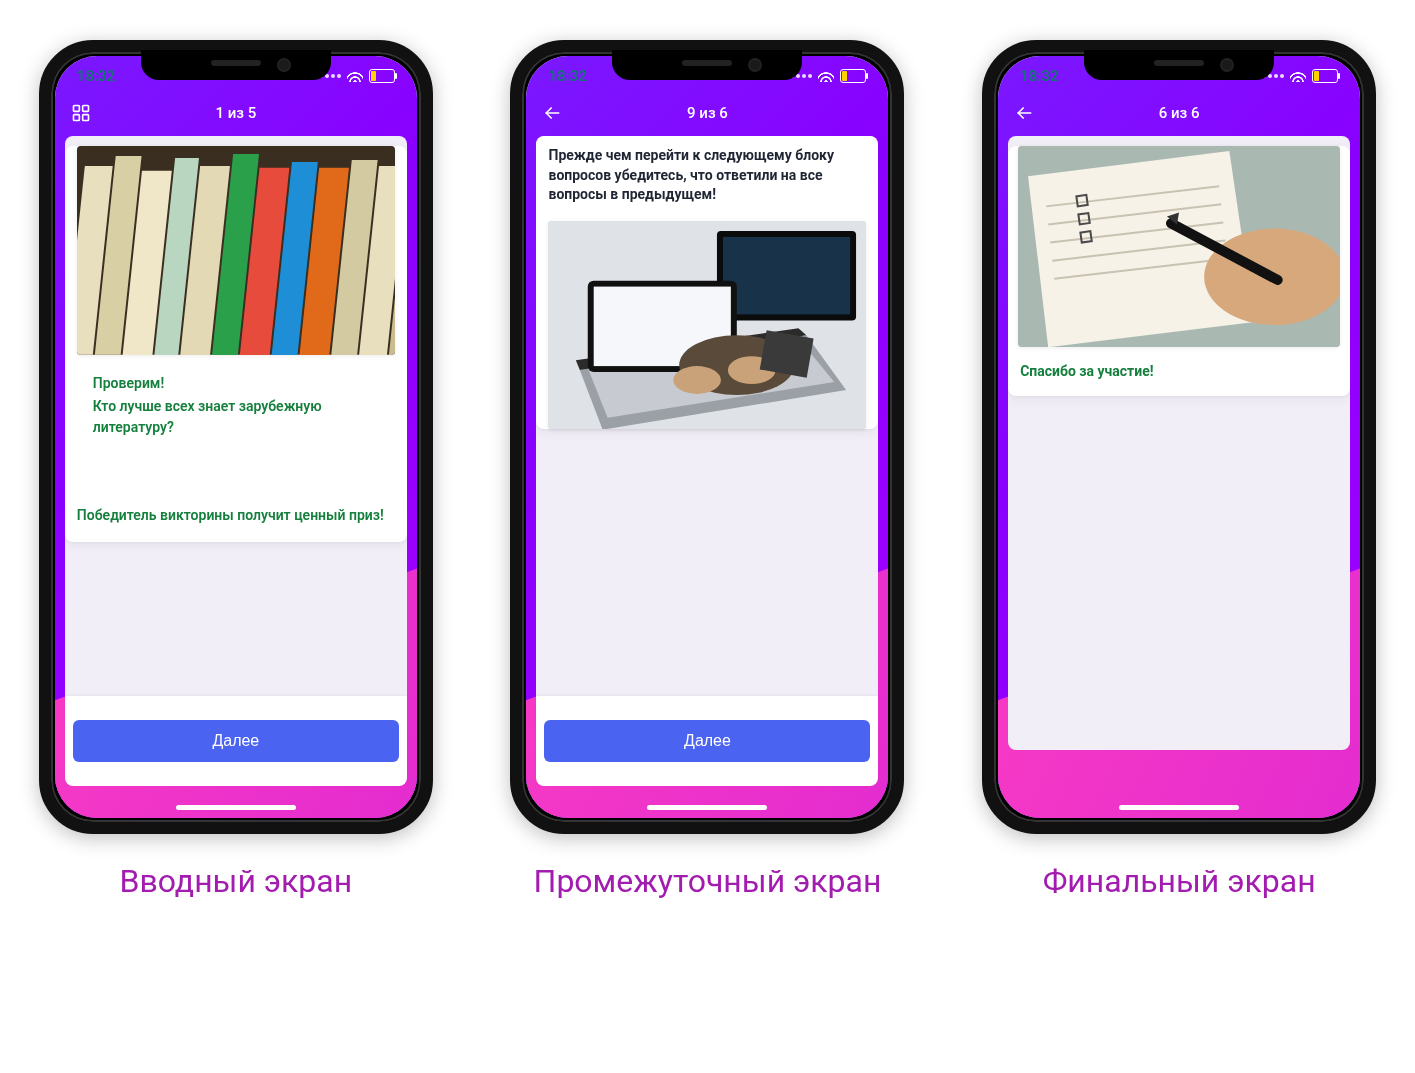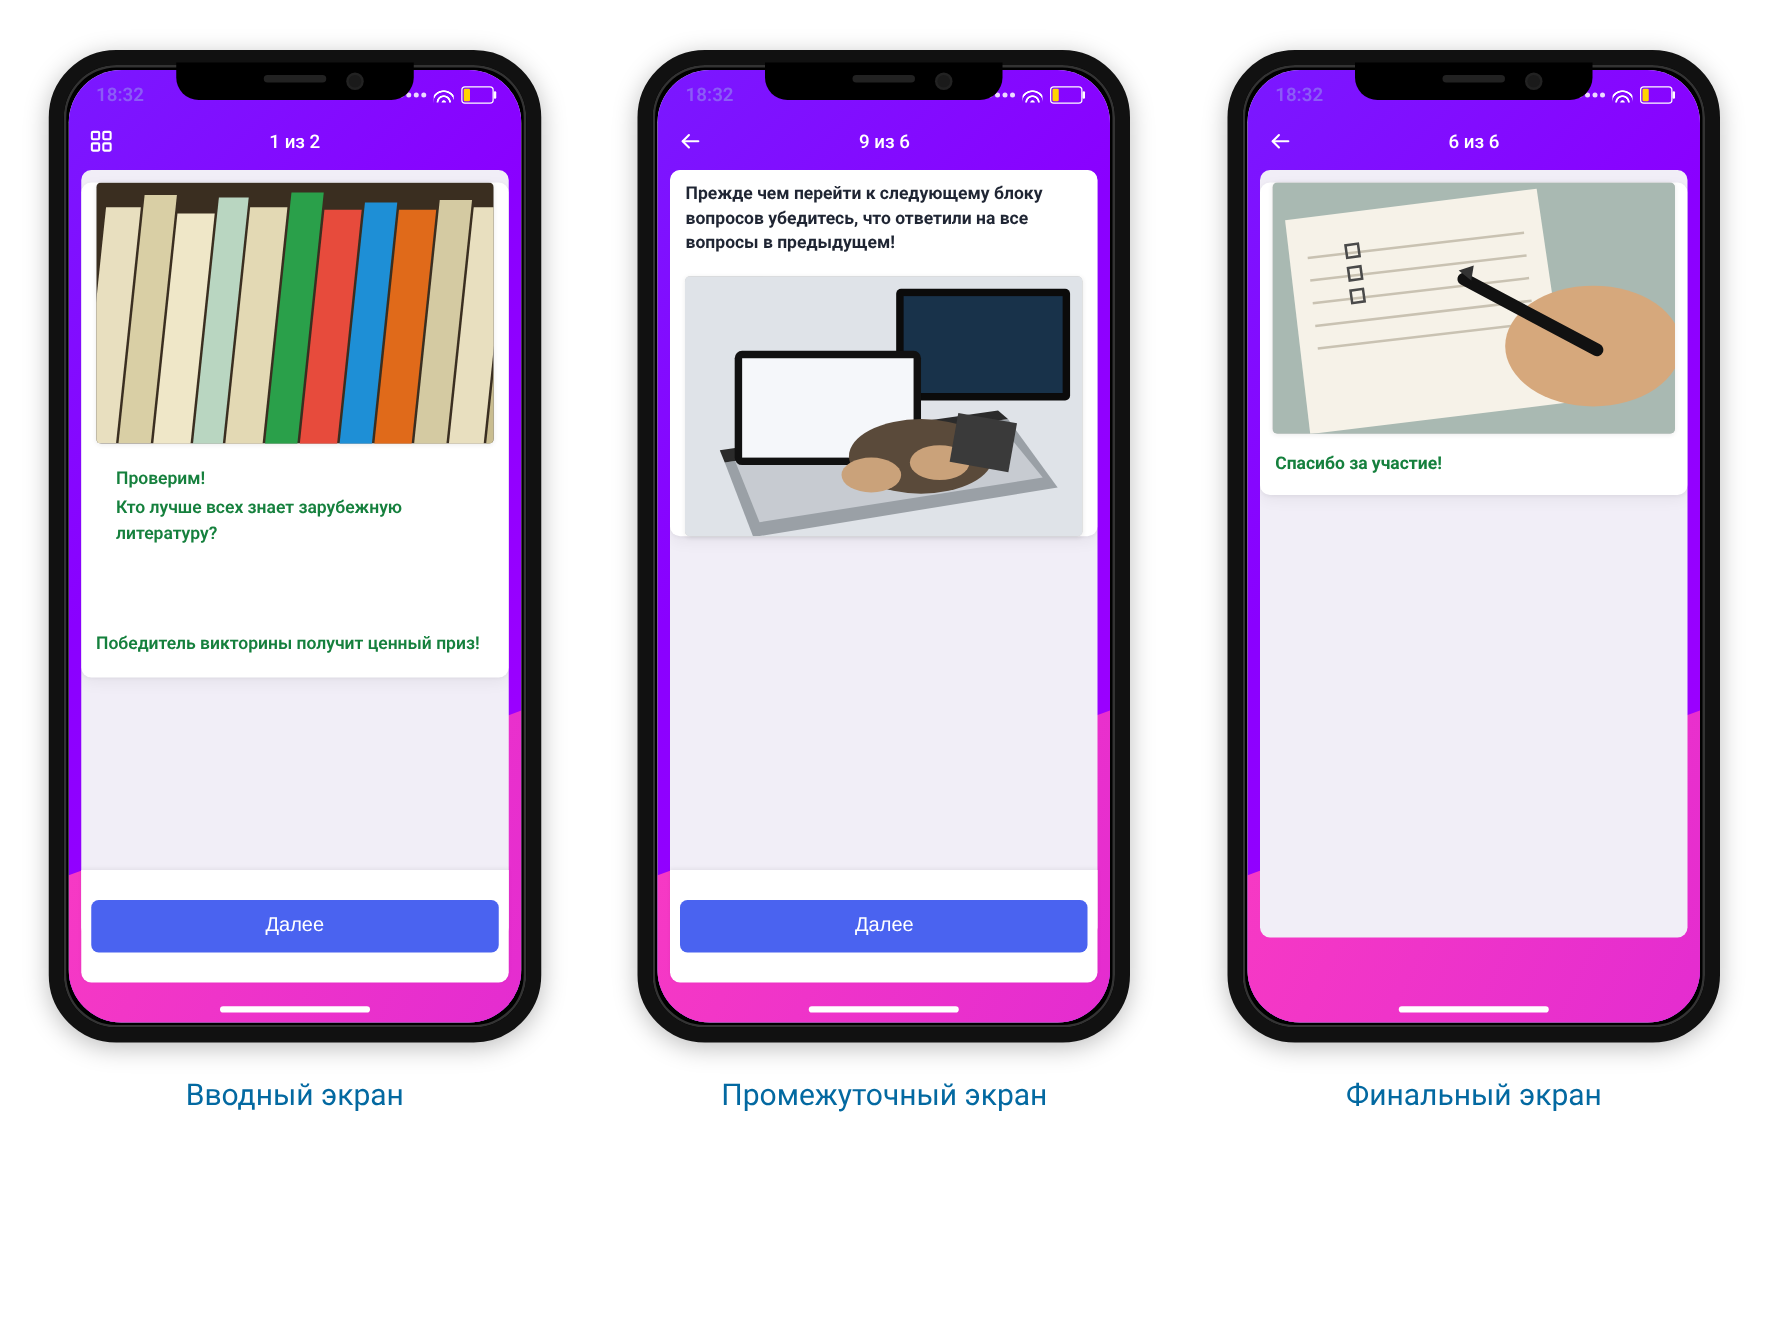--- a/index.html
+++ b/index.html
@@ -22,22 +22,22 @@
     padding-top: 40px;
   }
   .col {
     display: flex;
     flex-direction: column;
     align-items: center;
     width: 400px;
   }
   .caption {
     margin-top: 28px;
-    font-size: 24px;
-    color: #0369a1;
+    font-size: 32px;
+    color: #a21caf;
     font-weight: 400;
     text-align: center;
   }
 
   
   .phone {
     width: 370px;
     height: 770px;
     border: 12px solid #111;
     border-radius: 54px;
@@ -93,21 +93,21 @@
   .notch .speaker{
     position:absolute;
     left:50%;top:10px;transform:translateX(-50%);
     width:50px;height:6px;border-radius:3px;background:#222;
   }
 
   .statusbar {
     position: relative;
     z-index: 40;
     height: 40px;
-    color: #8b5cf6;
+    color: #0f766e;
     display: flex;
     align-items: center;
     justify-content: space-between;
     padding: 0 22px;
     font-size: 15px;
     font-weight: 600;
   }
   .statusbar .right {
     display: flex;
     align-items: center;
@@ -267,21 +267,21 @@
 
           <div class="navbar">
             <span class="left">
               <svg class="icon-grid" viewBox="0 0 24 24" fill="none" stroke="#fff" stroke-width="2">
                 <rect x="3" y="3" width="7" height="7" rx="1"></rect>
                   <rect x="14" y="3" width="7" height="7" rx="1"></rect>
                 <rect x="3" y="14" width="7" height="7" rx="1"></rect>
                   <rect x="14" y="14" width="7" height="7" rx="1"></rect>
               </svg>
             </span>
-            <span>1 из 2</span>
+            <span>1 из 5</span>
           </div>
 
           <div class="content">
             <div class="card">
               <div class="imgbox">
 
                 <svg viewBox="0 0 320 210" preserveAspectRatio="xMidYMid slice">
                   <rect width="320" height="210" fill="#3a2e20"></rect>
                   <g transform="skewX(-6)">
                     <rect x="10" y="20" width="28" height="190" fill="#e8dfbf"></rect>

